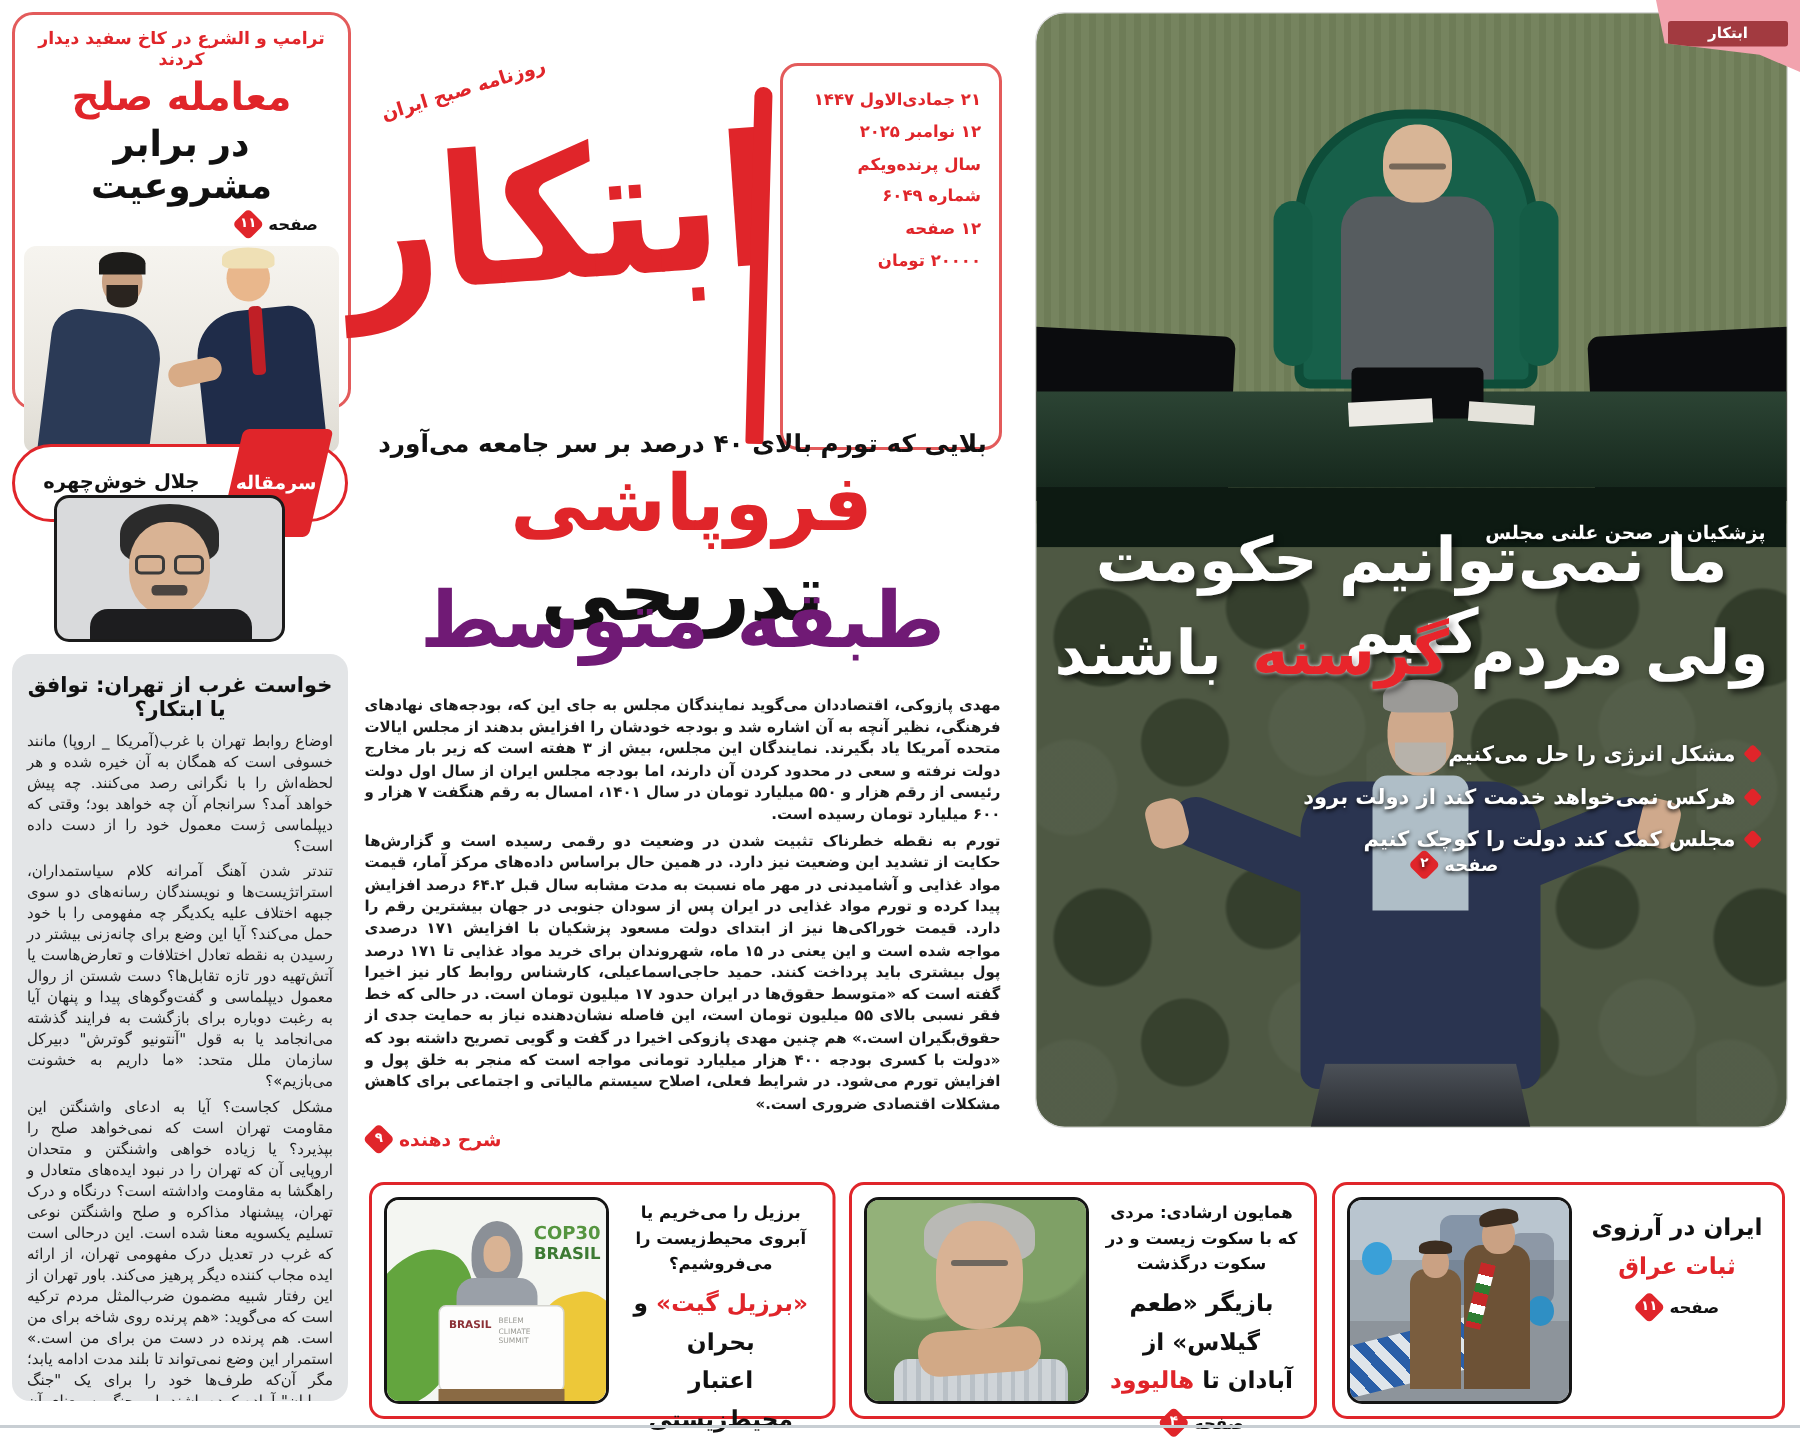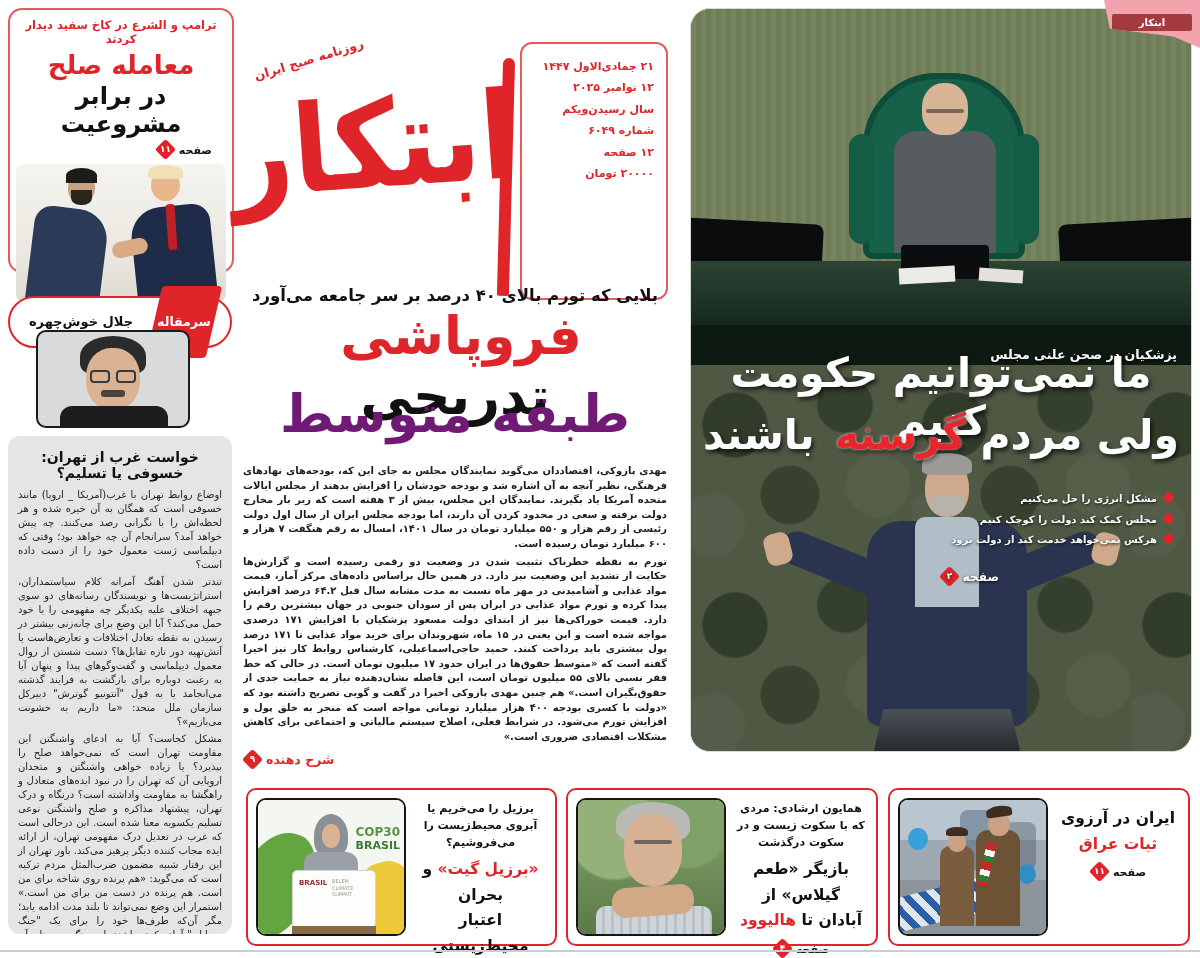--- a/index.html
+++ b/index.html
@@ -83,21 +83,21 @@
   .pz-podium{ position:absolute; left:182px; top:700px; width:148px; height:46px;
     background:linear-gradient(#4c5158,#23262b); clip-path:polygon(7% 0,93% 0,100% 100%,0 100%); }
   .ph-caption { position:absolute; top:314px; right:14px; color:#fff; font-size:12.5px; font-weight:bold;
     text-shadow:0 1px 3px rgba(0,0,0,.85); z-index:6;margin-top:24px; }
   .ph-h1 { position:absolute; top:340px; left:0; right:0; text-align:center; color:#fff;
     font-size:41px; font-weight:bold; z-index:6; text-shadow:2px 3px 4px rgba(0,0,0,.65); }
   .ph-h2 { position:absolute; top:402px; left:0; right:0; text-align:center; color:#fff;
     font-size:41px; font-weight:bold; z-index:6; text-shadow:2px 3px 4px rgba(0,0,0,.65); }
   .ph-h2 .red { color:#e8252b; text-shadow:0 0 3px rgba(255,255,255,.9), 2px 3px 4px rgba(0,0,0,.5); margin-left:6px; }
   .ph-bullets { position:absolute; top:480px; right:18px; z-index:6; text-align:right;
-    color:#fff; font-size:10px; font-weight:bold; line-height:2.05; text-shadow:0 1px 3px rgba(0,0,0,.9); }
+    color:#fff; font-size:14px; font-weight:bold; line-height:2.05; text-shadow:0 1px 3px rgba(0,0,0,.9); }
   .ph-bullets .bdot { display:inline-block; width:9px; height:9px; background:#e0252a; transform:rotate(45deg);
     border-radius:2px; margin-left:7px; }
   .ph-badge { position:absolute; top:560px; right:192px; z-index:6; color:#fff; font-size:12px; font-weight:bold;
     text-shadow:0 1px 3px rgba(0,0,0,.9); }
   .corner-tag { position:absolute; left:1104px; top:0; width:96px; height:48px; background:#f2a3ae;
     clip-path:polygon(0 0,100% 0,100% 100%,72% 76%,6% 60%); z-index:8; }
   .corner-tag .strip { position:absolute; left:8px; top:14px; right:8px; height:17px; background:#a23a40;
     color:#fff; font-size:10px; font-weight:bold; text-align:center; line-height:17px; border-radius:2px; }
   
   .lead-kicker { position:absolute; left:240px; top:286px; width:430px; text-align:center;
@@ -142,21 +142,21 @@
   .btext { position:absolute; left:166px; right:8px; top:10px; text-align:center; }
   .b-kicker { font-size:11px; font-weight:bold; color:#111; line-height:1.55; }
   .b-h { font-size:15.5px; font-weight:bold; color:#111; line-height:1.65; margin-top:6px; }
   .b-badge { margin-top:7px; font-size:11px; font-weight:bold; color:#111; }
   
   .cop-bg { position:absolute; inset:0; background:#f4f6f2; }
   .cop-leaf { position:absolute; left:-18px; top:30px; width:70px; height:110px; background:#63a53e;
     border-radius:60% 40% 55% 45%; transform:rotate(18deg); }
   .cop-yellow { position:absolute; right:-14px; bottom:-8px; width:60px; height:80px; background:#edc839;
     border-radius:55% 45% 40% 60%; transform:rotate(-14deg); }
-  .cop-sign { position:absolute; right:4px; top:22px; direction:ltr; text-align:right; line-height:1.1; }
+  .cop-sign { position:absolute; right:4px; top:12px; direction:ltr; text-align:right; line-height:1.1; }
   .cop-sign .c1 { color:#55953f; font-size:12px; font-weight:bold; }
   .cop-sign .c2 { color:#3c7a33; font-size:11px; font-weight:bold; display:block; }
   .cop-woman-scarf { position:absolute; left:56px; top:14px; width:34px; height:44px; background:#8b9097; border-radius:50% 50% 40% 40%; }
   .cop-woman-face  { position:absolute; left:64px; top:24px; width:18px; height:24px; background:#d9b394; border-radius:46%; }
   .cop-woman-body  { position:absolute; left:46px; top:52px; width:54px; height:40px; background:#9aa0a8; border-radius:12px 12px 0 0; }
   .cop-podium { position:absolute; left:34px; bottom:6px; width:84px; height:58px; background:#fdfdfc;
     border:1px solid #d5d5d0; border-radius:5px; }
   .cop-podium .p1 { position:absolute; left:6px; top:8px; color:#8b2f35; font-size:7px; font-weight:bold; direction:ltr; }
   .cop-podium .p2 { position:absolute; right:5px; top:7px; color:#9a9a94; font-size:5px; direction:ltr; text-align:left; width:38px; line-height:1.3; }
   .cop-wood { position:absolute; left:34px; bottom:0; width:84px; height:8px; background:#8a6a44; }
@@ -211,21 +211,21 @@
       <div class="tp-shake"></div>
     </div>
   </div>
 
   <div class="tagline">روزنامه صبح ایران</div>
   <div class="logo">ابتکار</div>
   <div class="alef-stroke"></div>
   <div class="datebox">
     <div>۲۱ جمادی‌الاول ۱۴۴۷</div>
     <div>۱۲ نوامبر ۲۰۲۵</div>
-    <div>سال رسیدن‌ویکم</div>
+    <div>سال پرنده‌ویکم</div>
     <div>شماره ۶۰۴۹</div>
     <div>۱۲ صفحه</div>
     <div>۲۰۰۰۰ تومان</div>
   </div>
 
   <div class="photo-main">
     <div class="ph-wall"></div>
     <div class="ph-chair"></div>
     <div class="ph-shirt"></div>
     <div class="ph-head"></div>
@@ -250,22 +250,22 @@
 
     <div class="ph-caption">پزشکیان در صحن علنی مجلس</div>
     <div class="ph-h1">ما نمی‌توانیم حکومت کنیم</div>
     <div class="ph-h2">
       <span>ولی مردم</span>
       <span class="red">گرسنه</span>
       <span>باشند</span>
     </div>
     <div class="ph-bullets">
       <div><span class="bdot"></span><span>مشکل انرژی را حل می‌کنیم</span></div>
+      <div><span class="bdot"></span><span>هرکس نمی‌خواهد خدمت کند از دولت برود</span></div>
       <div><span class="bdot"></span><span>مجلس کمک کند دولت را کوچک کنیم</span></div>
-      <div><span class="bdot"></span><span>هرکس نمی‌خواهد خدمت کند از دولت برود</span></div>
     </div>
     <div class="ph-badge">
       <span>صفحه</span><span class="diam"><span>۲</span></span>
     </div>
   </div>
   <div class="corner-tag">
     <div class="strip">ابتکار</div>
   </div>
 
   <div class="lead-kicker">بلایی که تورم بالای ۴۰ درصد بر سر جامعه می‌آورد</div>
@@ -290,21 +290,21 @@
   </div>
   <div class="ed-photo">
     <div class="au-hair"></div>
     <div class="au-face"></div>
     <div class="au-gl"></div>
     <div class="au-gr"></div>
     <div class="au-must"></div>
     <div class="au-body"></div>
   </div>
   <div class="ed-gray">
-    <div class="ed-title">خواست غرب از تهران: خسوفی یا تسلیم؟</div>
+    <div class="ed-title">خواست غرب از تهران: توافق یا ابتکار؟</div>
     <p>اوضاع روابط تهران با غرب(آمریکا _ اروپا) مانند خسوفی است که همگان به آن خیره شده و هر لحظه‌اش را با نگرانی رصد می‌کنند. چه پیش خواهد آمد؟ سرانجام آن چه خواهد بود؛ وقتی که دیپلماسی ژست معمول خود را از دست داده است؟</p>
     <p>تندتر شدن آهنگ آمرانه کلام سیاستمداران، استراتژیست‌ها و نویسندگان رسانه‌های دو سوی جبهه اختلاف علیه یکدیگر چه مفهومی را با خود حمل می‌کند؟ آیا این وضع برای چانه‌زنی بیشتر در رسیدن به نقطه تعادل اختلافات و تعارض‌هاست یا آتش‌تهیه دور تازه تقابل‌ها؟ دست شستن از روال معمول دیپلماسی و گفت‌وگوهای پیدا و پنهان آیا به رغبت دوباره برای بازگشت به فرایند گذشته می‌انجامد یا به قول "آنتونیو گوترش" دبیرکل سازمان ملل متحد: «ما داریم به خشونت می‌بازیم»؟</p>
     <p>مشکل کجاست؟ آیا به ادعای واشنگتن این مقاومت تهران است که نمی‌خواهد صلح را بپذیرد؟ یا زیاده خواهی واشنگتن و متحدان اروپایی آن که تهران را در نبود ایده‌های متعادل و راهگشا به مقاومت واداشته است؟ درنگاه و درک تهران، پیشنهاد مذاکره و صلح واشنگتن نوعی تسلیم یکسویه معنا شده است. این درحالی است که غرب در تعدیل درک مفهومی تهران، از ارائه ایده مجاب کننده دیگر پرهیز می‌کند. باور تهران از این رفتار شبیه مضمون ضرب‌المثل مردم ترکیه است که می‌گوید: «هم پرنده روی شاخه برای من است. هم پرنده در دست من برای من است.» استمرار این وضع نمی‌تواند تا بلند مدت ادامه یابد؛ مگر آن‌که طرف‌ها خود را برای یک "جنگ بی‌پایان" آماده کرده باشند. این جنگ به معنای آن است که نه می‌توان در آن پیروز شد و نه می‌توان از آن پرهیز کرد.</p>
 
   </div>
 
   <div class="bstory bs-a">
     <div class="bphoto">
       <div class="cop-bg"></div>
       <div class="cop-leaf"></div>

